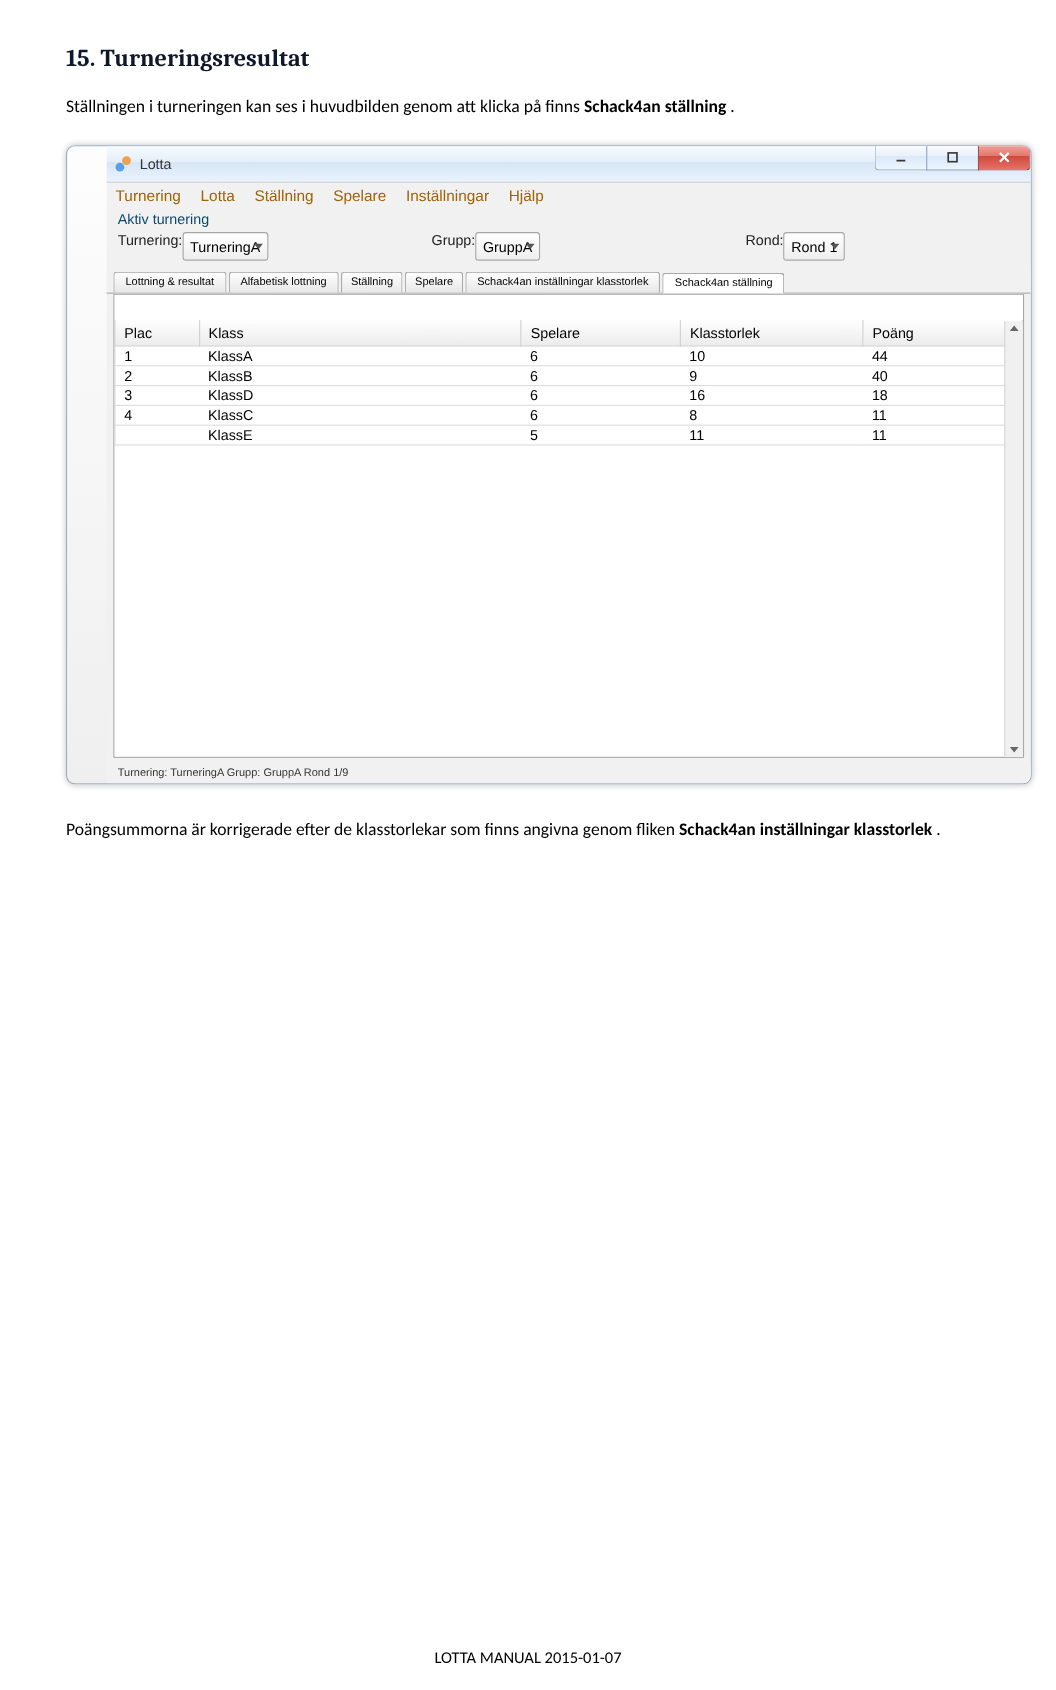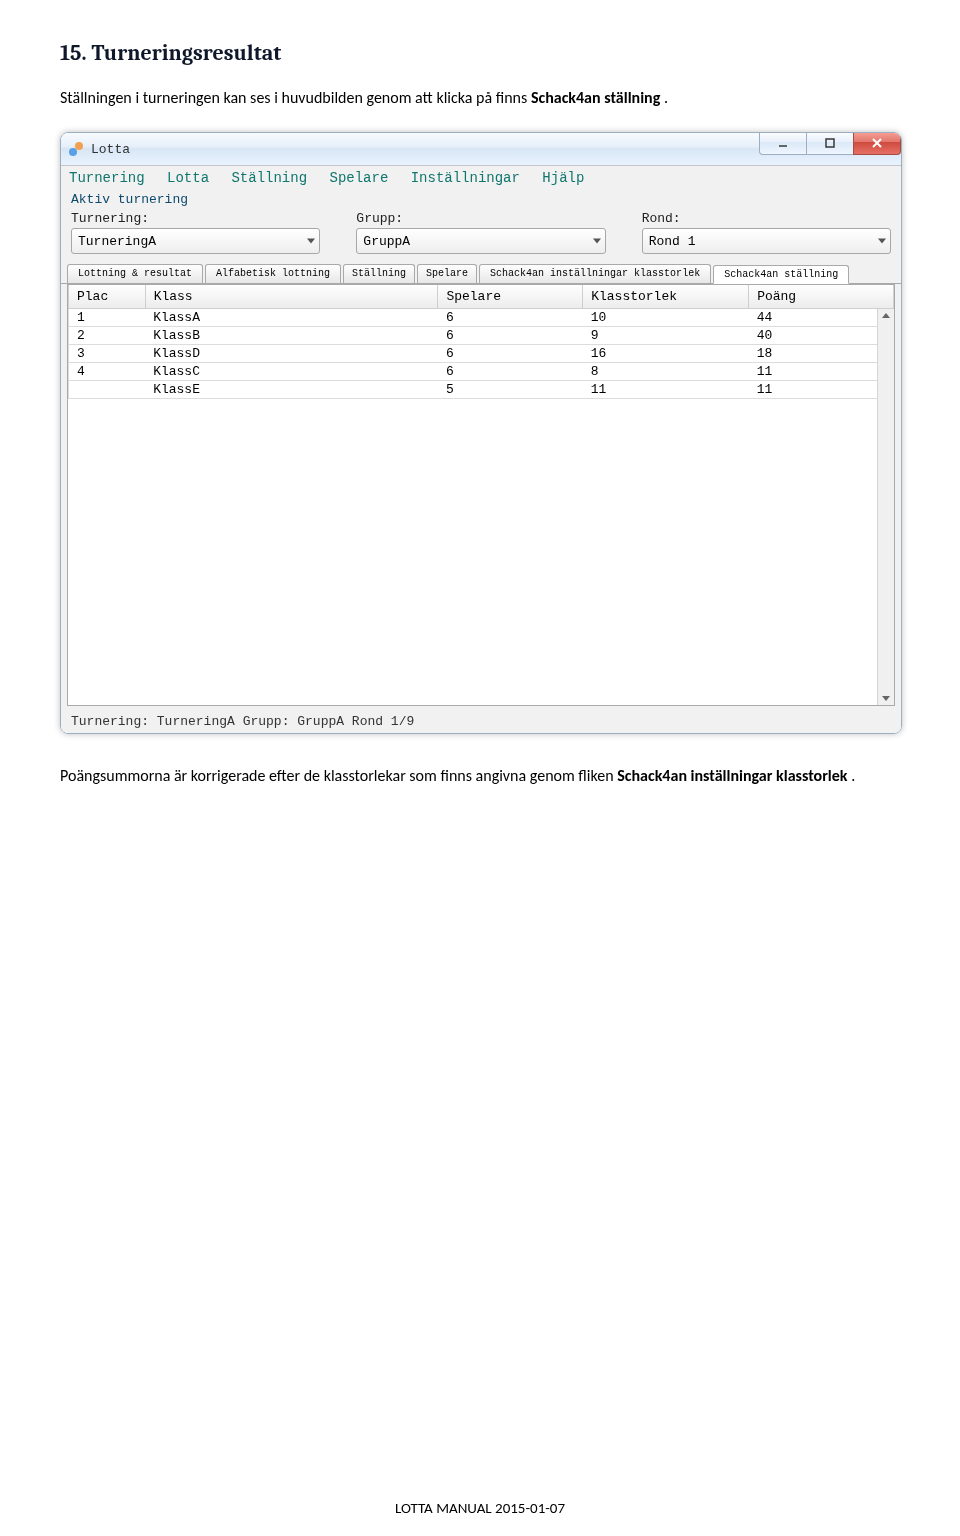--- a/index.html
+++ b/index.html
@@ -29,22 +29,23 @@
 
   
   .window-shot {
     width: 840px;
     margin: 10px 0 30px 0;
     border-radius: 8px;
     overflow: hidden;
     box-shadow: 0 0 6px rgba(0,0,0,.25);
     background: linear-gradient(to bottom, #fdfdfd, #efefef);
     border: 1px solid #9caec2;
-    font-family: Liberation Mono, monospace;
+    font-family: Liberation Sans, sans-serif;
     font-size: 13px;
+    padding-left: 36px;
   }
 
   
   .titlebar {
     height: 32px;
     background: linear-gradient(to bottom, #f7fbff, #e5eef8 45%, #d7e5f4 46%, #e9f3ff);
     display: flex;
     align-items: center;
     padding: 0 0 0 6px;
     position: relative;
@@ -79,35 +80,35 @@
 
   
   .client {
     background:#f1f1f1;
     border-top:1px solid #c5c5c5;
     padding: 0;
   }
   .menubar {
     padding: 4px 8px;
     font-size: 14px;
-    color:#0f766e;
+    color:#a16207;
   }
   .menubar span { margin-right: 14px; cursor:default; }
   .subtitle {
     padding: 2px 10px;
     font-size:13px;
     color:#0c4a6e;
   }
 
   .selectors {
     display:flex;
     gap: 36px;
     padding: 2px 10px 6px 10px;
   }
-  .selgroup { display:flex; flex-direction:column; flex:1; }
+  .selgroup { display:flex; flex-direction:row; flex:1; }
   .selgroup label { font-size:13px; margin-bottom:2px; color:#222;}
   .combo {
     height:24px;
     background:linear-gradient(to bottom,#fff,#eee);
     border:1px solid #a7a7a7;
     border-radius:3px;
     display:flex;align-items:center;
     padding:0 6px;
     position:relative;
     font-size:13px;
@@ -148,20 +149,21 @@
     border:1px solid #a9a9a9;
     margin: 0 6px 4px 6px;
     height: 420px;
     position:relative;
     overflow:hidden;
   }
   table.grid {
     border-collapse:collapse;
     width:100%;
     font-size:13px;
+    margin-top:23px;
   }
   table.grid th {
     text-align:left;
     font-weight:normal;
     padding:4px 8px;
     background:linear-gradient(to bottom,#fefefe,#ececec);
     border:1px solid #cfcfcf;
     border-top:none;
   }
   table.grid td {
@@ -179,21 +181,21 @@
     position:absolute; right:0; top:24px; bottom:0; width:16px;
     background:#f0f0f0;border-left:1px solid #d4d4d4;
     display:flex;flex-direction:column;justify-content:space-between;align-items:center;
   }
   .scrollstub .tri { width:0;height:0;border-left:4px solid transparent;border-right:4px solid transparent; margin:4px 0;}
   .scrollstub .tri.up{border-bottom:5px solid #666;}
   .scrollstub .tri.dn{border-top:5px solid #666;}
 
   .statusbar {
     padding:4px 10px;
-    font-size:13px;
+    font-size:10px;
     color:#333;
     background:#f1f1f1;
   }
 
   .footer {
     position:absolute;
     bottom:19px;
     left:0; right:0;
     text-align:center;
     font-size:15px;

